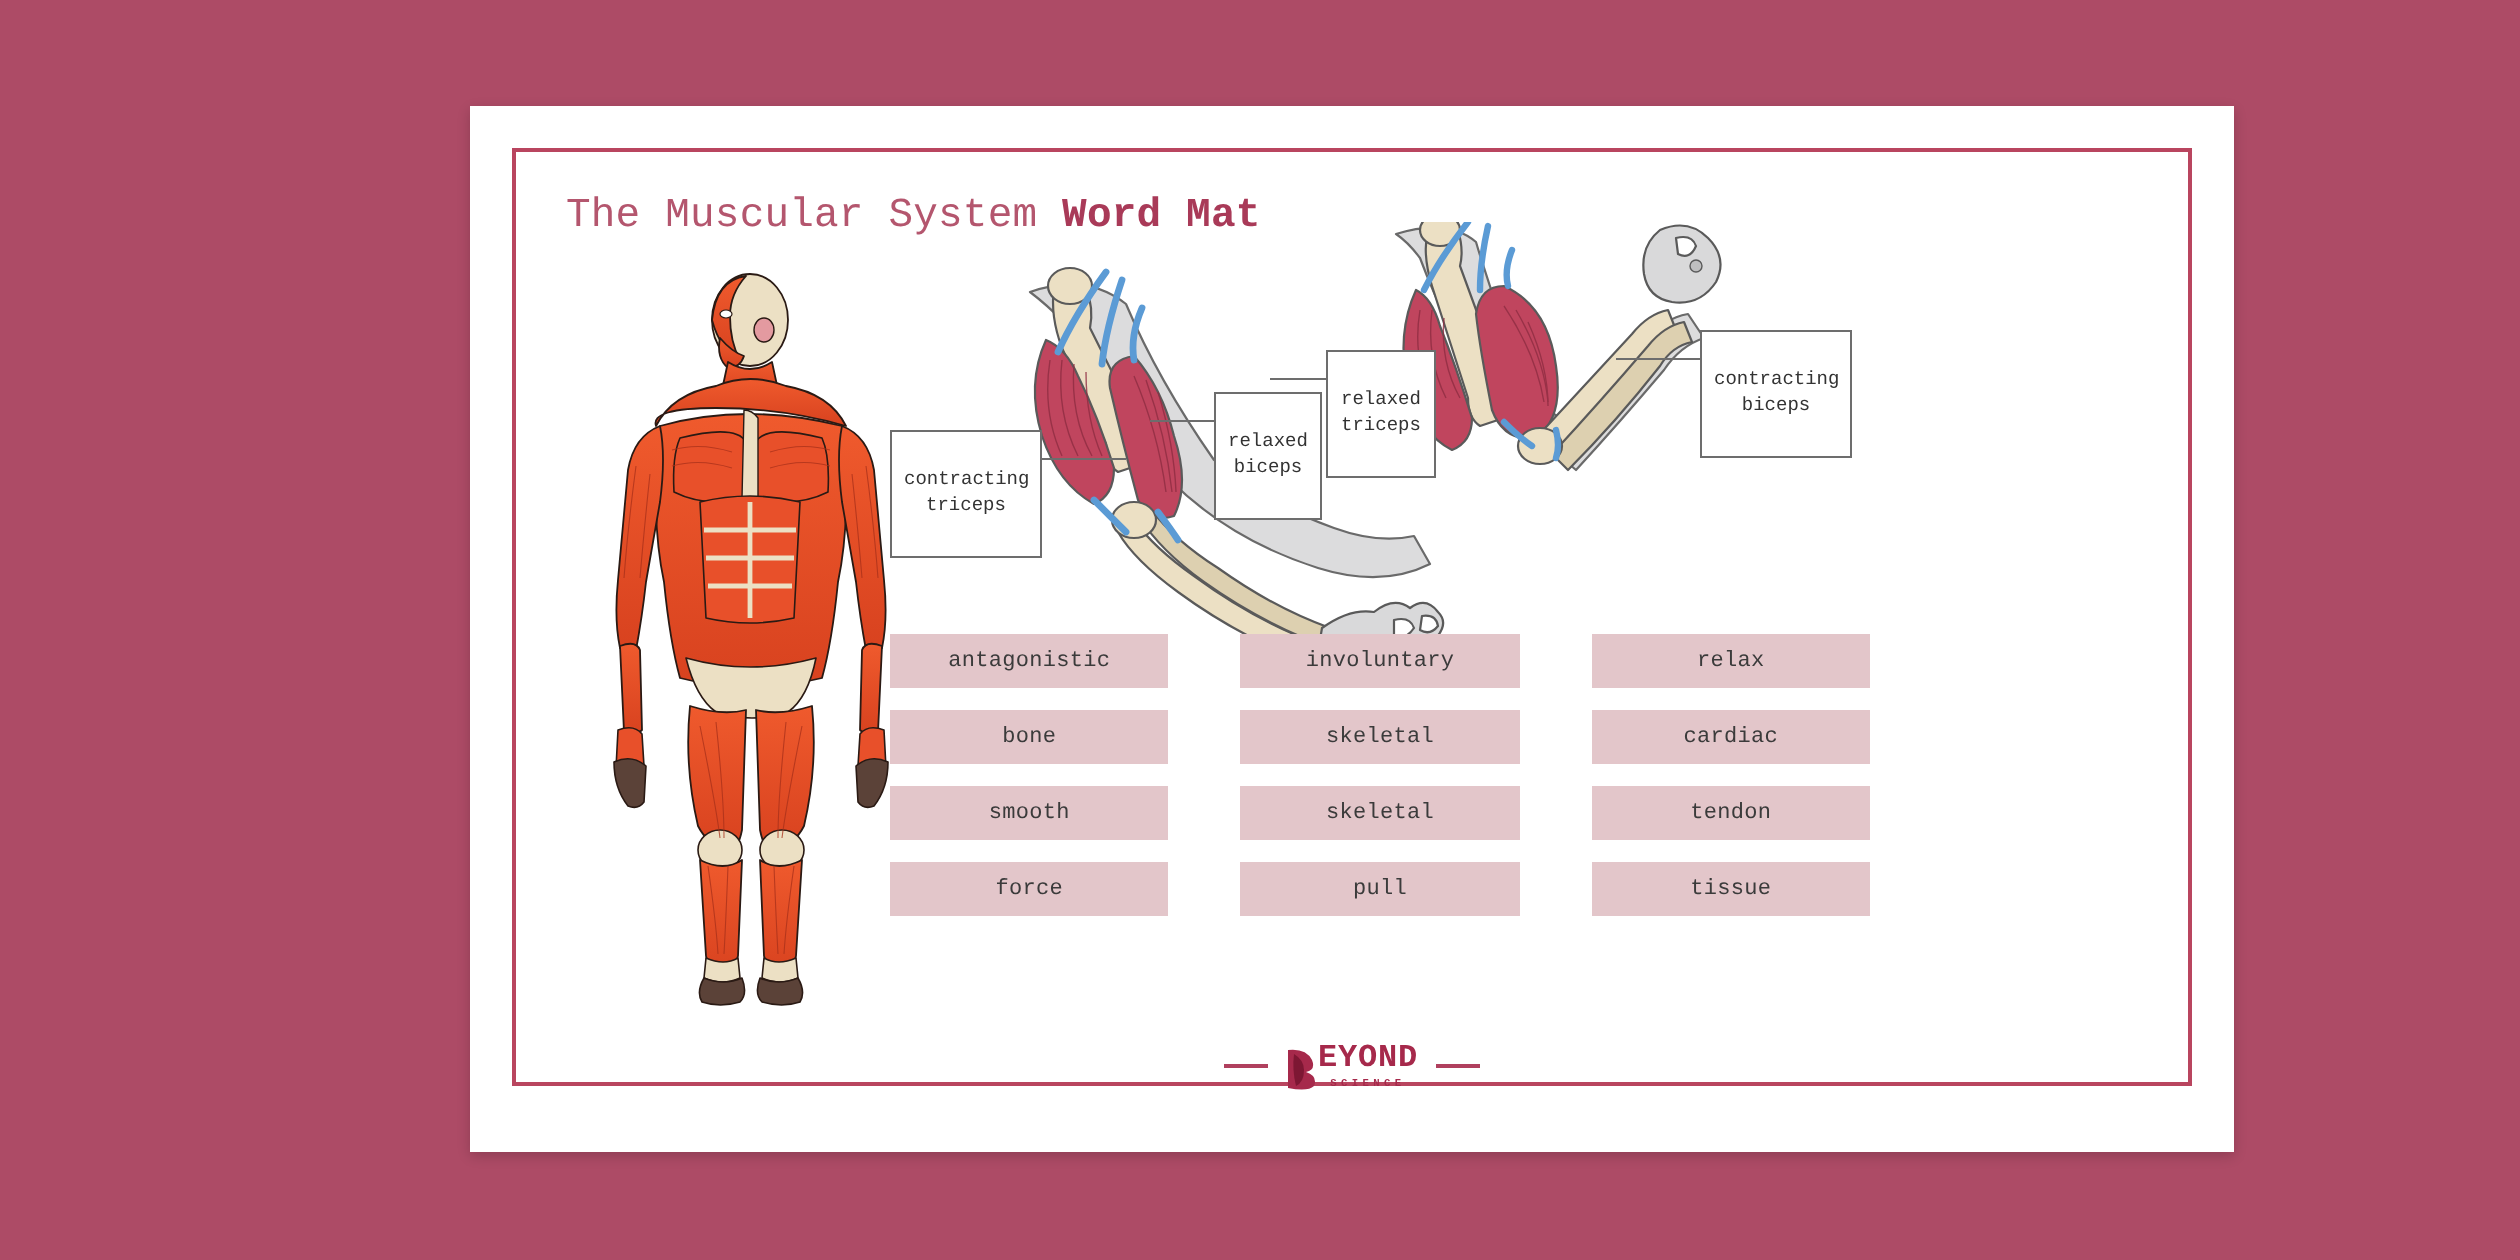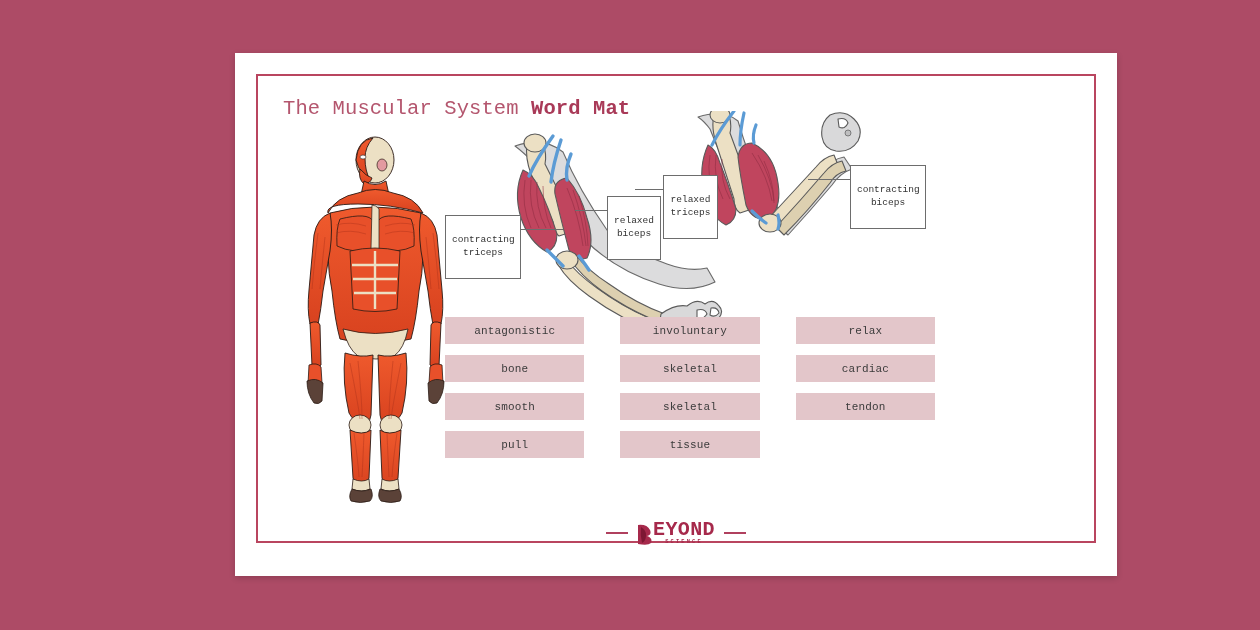--- a/index.html
+++ b/index.html
@@ -147,21 +147,21 @@
   .logo-dash { width: 22px; height: 2px; background: #b0405e; }
   #logo-mark {
     display: flex;
     align-items: flex-end;
     gap: 1px;
   }
   #logo-b-wrap { position: relative; width: 15px; height: 21px; }
   #logo-b-wrap svg { display:block; width:100%; height:100%; }
   #logo-text-col { display: flex; flex-direction: column; align-items: flex-start; }
   #logo-word {
-    font-size: 20px;
+    font-size: 16px;
     font-weight: bold;
     color: #a6294b;
     letter-spacing: .4px;
     line-height: 17px;
   }
   #logo-sub {
     font-size: 5.3px;
     font-weight: bold;
     color: #a6294b;
     letter-spacing: 2.2px;
@@ -365,20 +365,21 @@
   <div id="word-grid">
       <div class="word-box">antagonistic</div>
       <div class="word-box">involuntary</div>
       <div class="word-box">relax</div>
       <div class="word-box">bone</div>
       <div class="word-box">skeletal</div>
       <div class="word-box">cardiac</div>
       <div class="word-box">smooth</div>
       <div class="word-box">skeletal</div>
       <div class="word-box">tendon</div>
+      <div class="word-box">force</div>
       <div class="word-box">pull</div>
       <div class="word-box">tissue</div>
     </div>
 
   <div id="logo">
     <div class="logo-dash"></div>
     <div id="logo-mark">
       <div id="logo-b-wrap">
         <svg viewBox="0 0 15 21" xmlns="http://www.w3.org/2000/svg">
           <path d="M1,1 q9,-1 12,5 q2,5 -3,6 q6,2 4,7 q-3,3 -13,1z" fill="#a6294b"></path>

